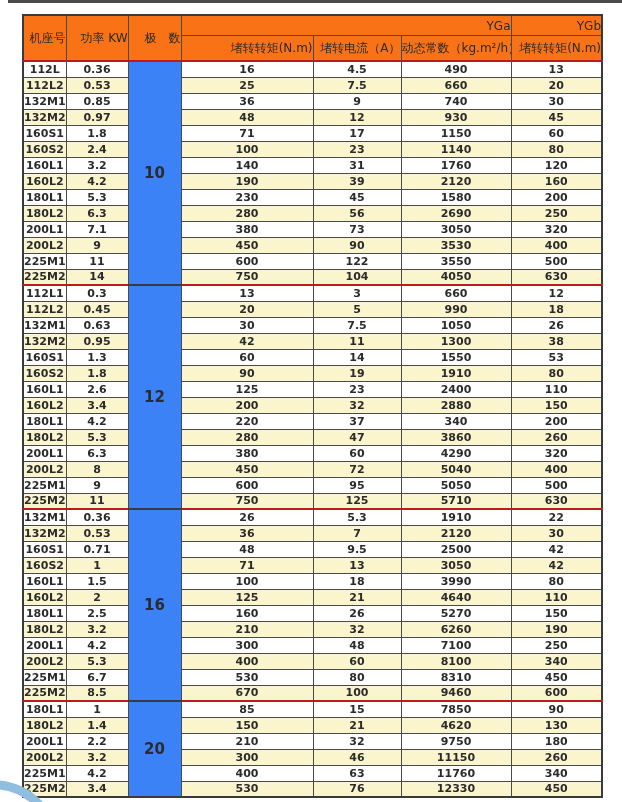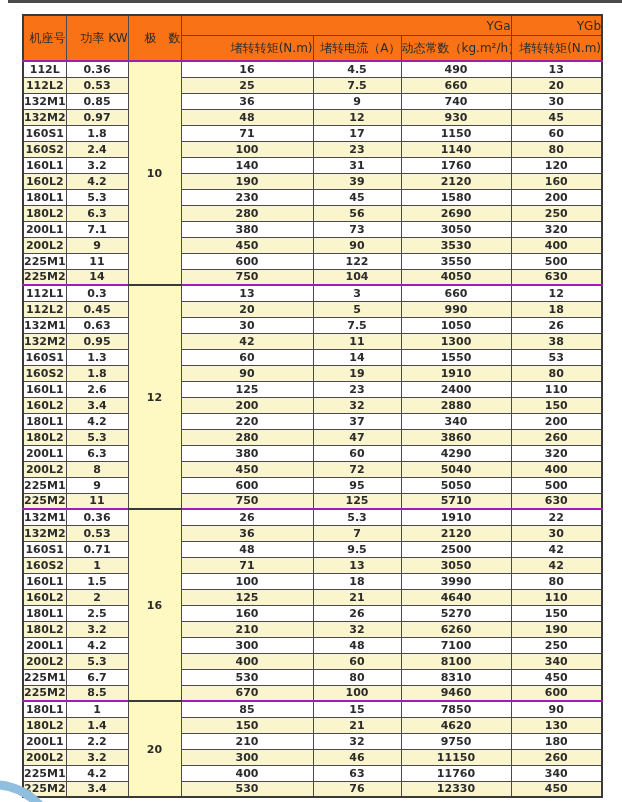--- a/index.html
+++ b/index.html
@@ -38,26 +38,26 @@
   table.spec thead tr.h1 th{ height:19px; }
   table.spec thead tr.h2 th{ height:24px; font-size:12px;margin-left:32px; }
   table.spec tbody tr{ height:16px; }
   table.spec tbody td{
     font-size:11px;
     font-weight:bold;
     background:#ffffff;
   }
   table.spec tbody tr.alt td{ background:#fbf5ce; }
   table.spec tbody td.poles{
-    background:#fef9c3;
-    font-size:11px;
+    background:#3b82f6;
+    font-size:15px;
     font-weight:bold;
     border-bottom:2px solid #3a3a3a;
   }
-  table.spec tbody tr.group-start td{ border-top:2px solid #a21caf; }
+  table.spec tbody tr.group-start td{ border-top:2px solid #b91c1c; }
   .corner-circle{
     position:absolute;
     left:-78px; top:780px;
     width:140px; height:140px;
     box-sizing:border-box;
     border:9px solid #8fbedf;
     border-radius:50%;
     background:transparent;
   }
 </style>

